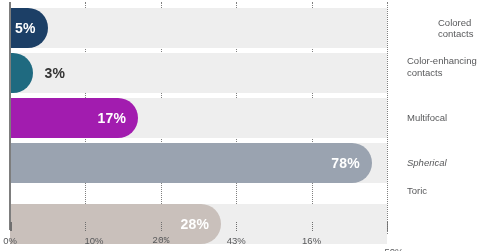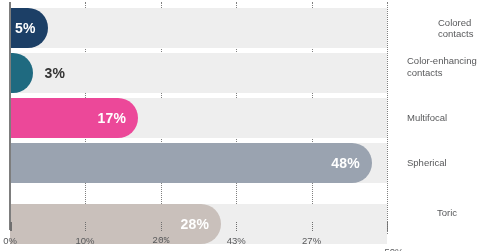--- a/index.html
+++ b/index.html
@@ -158,59 +158,59 @@
             <span class="bar-value">5%</span>
           </div>
         </div>
         <div class="row" style="top: 53px;">
           <div class="track" style="background: rgb(238, 238, 238);"></div>
           <div class="bar" style="width: 22.62px; background: rgb(31, 106, 128);"></div>
           <span class="bar-value-outside" style="left: 34.62px;">3%</span>
         </div>
         <div class="row" style="top: 98px;">
           <div class="track" style="background: rgb(238, 238, 238);"></div>
-          <div class="bar" style="width: 128.18px; background: #ec4899;">
+          <div class="bar" style="width: 128.18px; background: #a21caf;">
             <span class="bar-value">17%</span>
           </div>
         </div>
         <div class="row" style="top: 143px;">
           <div class="track" style="background: rgb(238, 238, 238);"></div>
           <div class="bar" style="width: 361.92px; background: rgb(154, 163, 176);">
-            <span class="bar-value">48%</span>
+            <span class="bar-value">78%</span>
           </div>
         </div>
         <div class="row" style="top: 204px;">
           <div class="track" style="background: rgb(238, 238, 238);"></div>
           <div class="bar" style="width: 211.12px; background: rgb(201, 192, 187);">
             <span class="bar-value">28%</span>
           </div>
         </div>
       </div>
 
     <div class="axis-line"></div>
 
     <div id="cat-labels">
         <div class="cat-label" style="top: 16.5px; margin-left: 31px;">Colored
 contacts</div>
         <div class="cat-label" style="top: 55px;">Color-enhancing
 contacts</div>
         <div class="cat-label" style="top: 112.25px;">Multifocal</div>
-        <div class="cat-label" style="top: 157.25px;">Spherical</div>
-        <div class="cat-label" style="top: 207px; text-align: center;">Toric</div>
+        <div class="cat-label" style="top: 157.25px; font-style: italic;">Spherical</div>
+        <div class="cat-label" style="top: 185px;">Toric</div>
       </div>
 
     <div id="x-axis">
         <div class="tick-mark first" style="left: 10px;"></div>
         <div class="tick-label" style="left: 10px;">0%</div>
         <div class="tick-mark" style="left: 85.4px;"></div>
-        <div class="tick-label" style="left: 85px;">10%</div>
+        <div class="tick-label" style="left: 94px;">10%</div>
         <div class="tick-mark" style="left: 160.8px;"></div>
         <div class="tick-label" style="left: 160.8px; font-family: Liberation Mono, monospace;">20%</div>
         <div class="tick-mark" style="left: 236.2px;"></div>
         <div class="tick-label" style="left: 236.2px;">43%</div>
         <div class="tick-mark" style="left: 311.6px;"></div>
-        <div class="tick-label" style="left: 311.6px;">27%</div>
+        <div class="tick-label" style="left: 311.6px;">16%</div>
         <div class="tick-mark" style="left: 387px;"></div>
         <div class="tick-label" style="left: 394px; margin-top: 11px;">50%</div>
       </div>
 
   </div>
 </div>
 
 </body></html>

